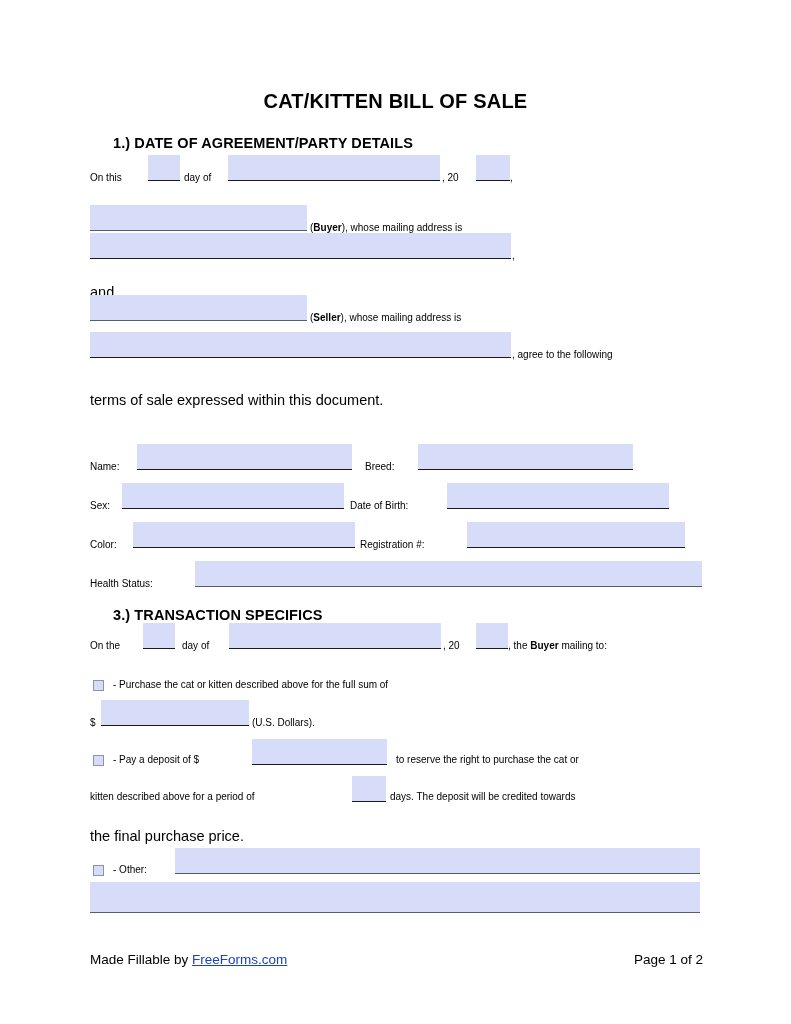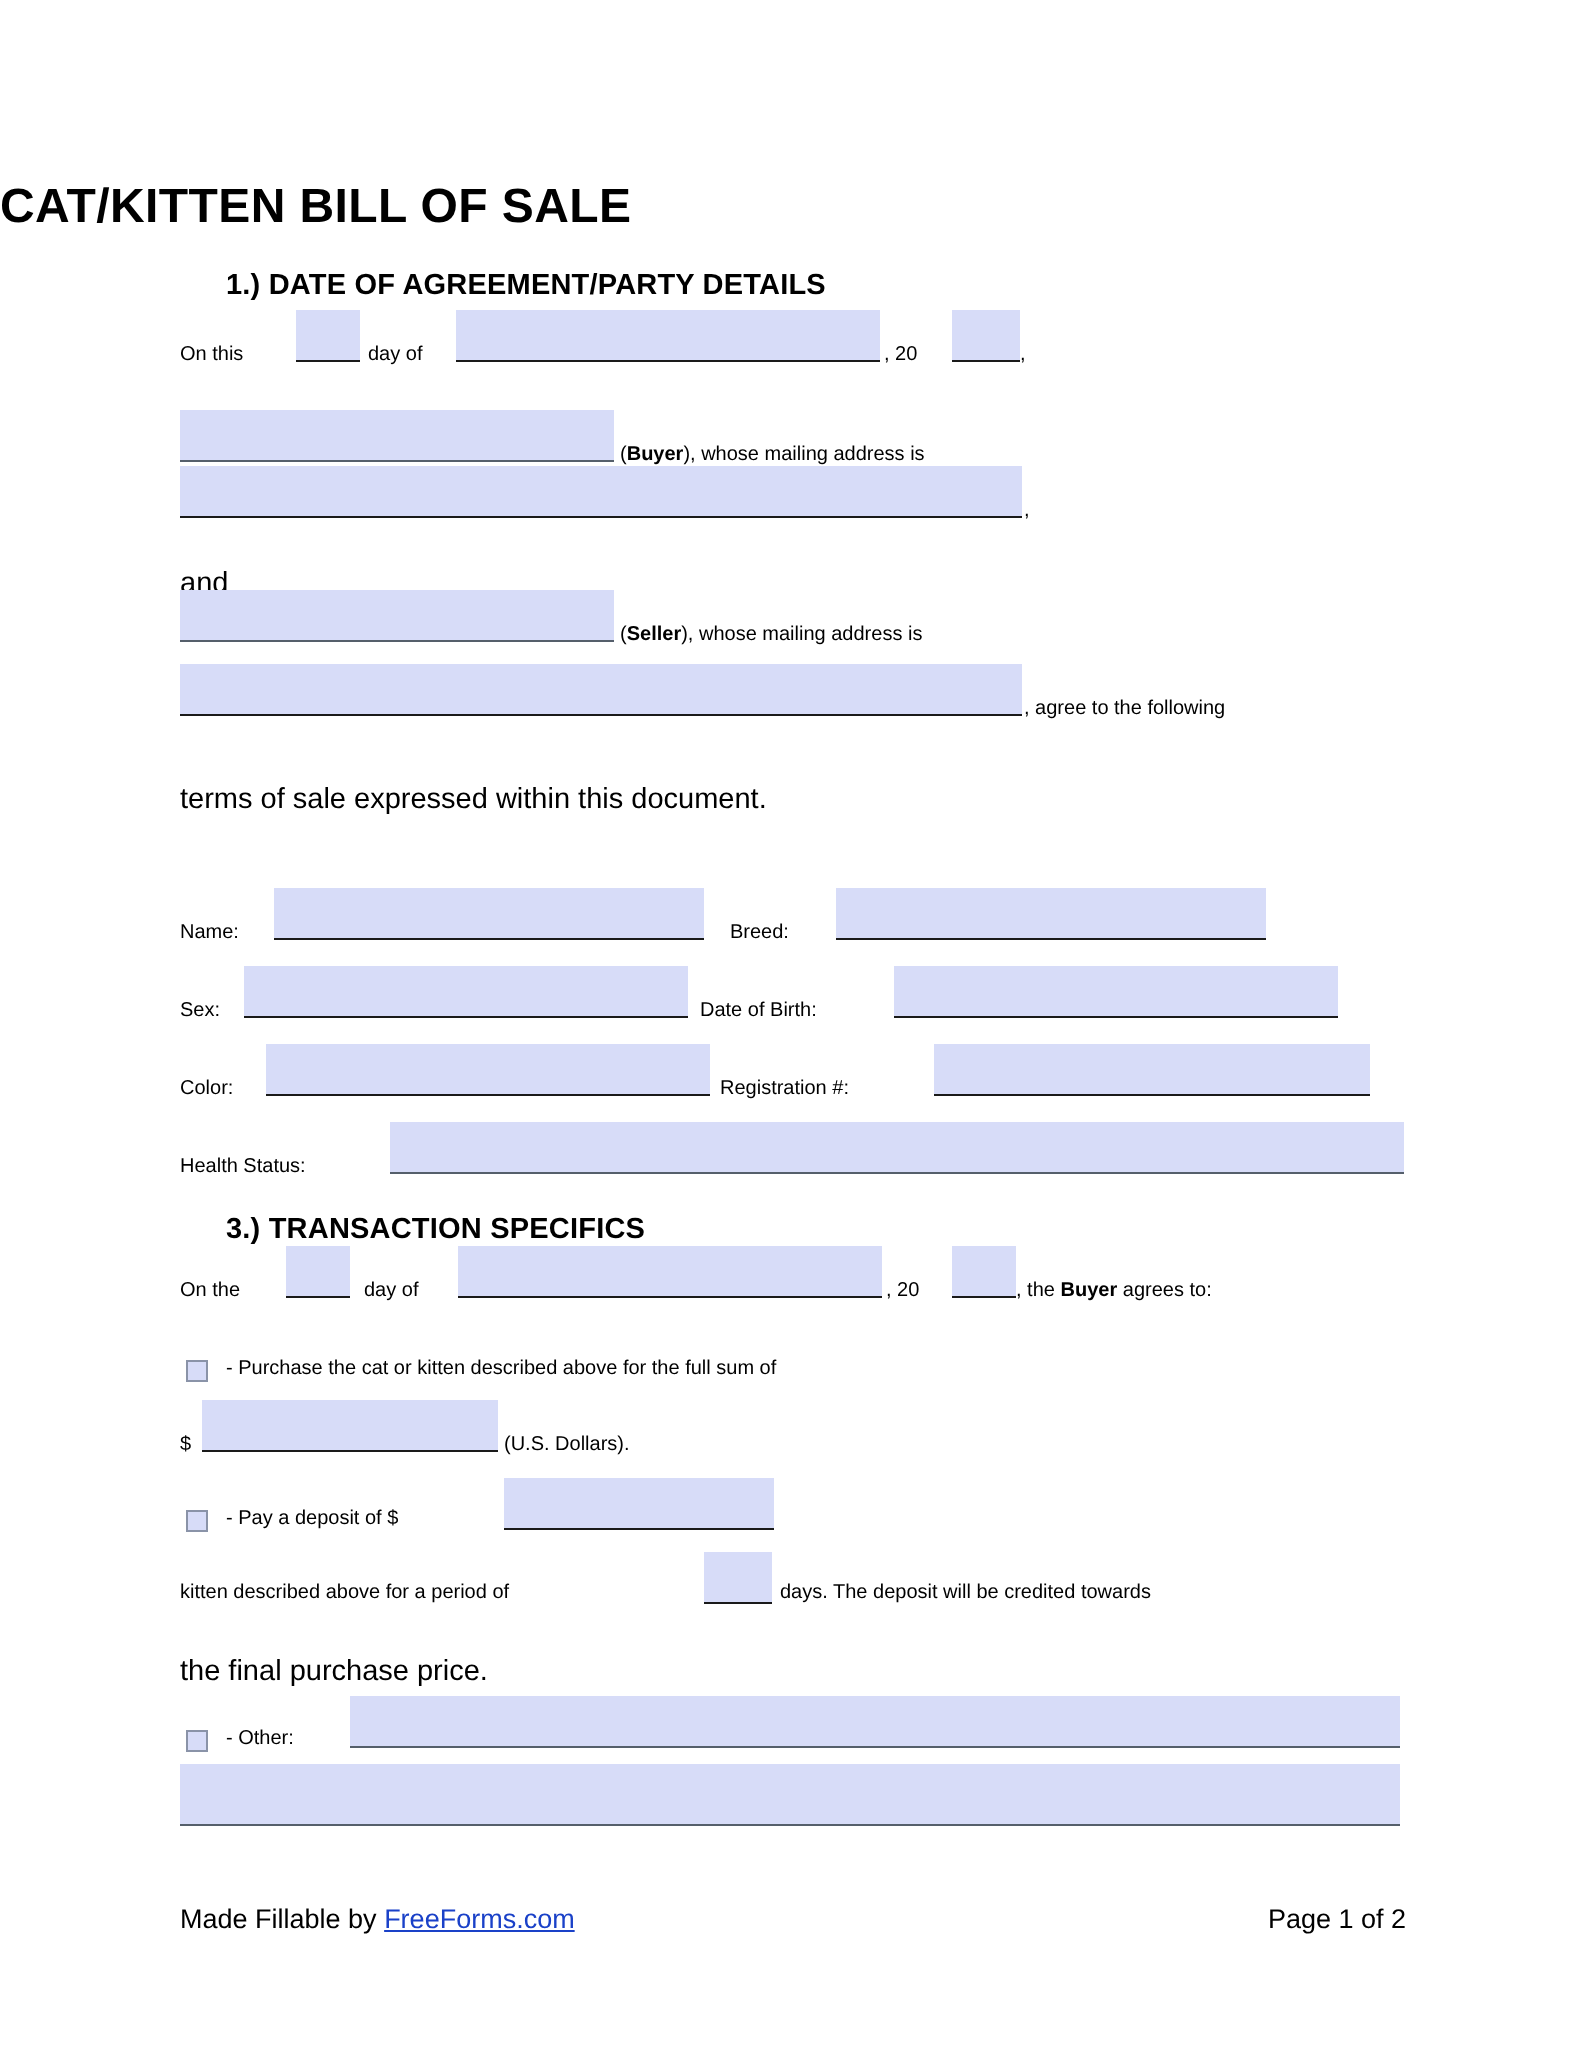--- a/index.html
+++ b/index.html
@@ -22,22 +22,22 @@
     width: 791px;
     height: 1024px;
     background: #ffffff;
   }
 
   
   .doc-title {
     position: absolute;
     left: 0; top: 90px;
     width: 791px;
-    text-align: left;
-    font-size: 24px;
+    text-align: center;
+    font-size: 20px;
     font-weight: bold;
     letter-spacing: 0.2px;
   }
 
   
   .section-head {
     position: absolute;
     left: 113px;
     font-size: 14.5px;
     font-weight: bold;
@@ -204,35 +204,36 @@
   <div class="fld" style="left:229px; top:623px; width:212px; height:25px;"></div>
   <div class="rule" style="left:229px; top:648px; width:212px;"></div>
 
   <div class="fld" style="left:476px; top:623px; width:32px; height:25px;"></div>
   <div class="rule" style="left:476px; top:648px; width:32px;"></div>
 
   <div class="txt txt-op" style="left:90px; top:640px;">On the</div>
   <div class="txt txt-op" style="left:182px; top:640px;">day of</div>
   <div class="txt txt-op" style="left:443px; top:640px;">, 20</div>
   <div class="txt" style="left:508px; top:640px;">
-    <span>, the </span><b>Buyer</b><span> agrees to:</span>
+    <span>, the </span><b>Buyer</b><span> mailing to:</span>
   </div>
 
   <div class="cbox" style="left:93px; top:680px;"></div>
   <div class="txt" style="left:113px; top:679px;">- Purchase the cat or kitten described above for the full sum of</div>
 
   <div class="fld" style="left:101px; top:700px; width:148px; height:25px;"></div>
   <div class="rule" style="left:101px; top:725px; width:148px;"></div>
   <div class="txt txt-op" style="left:90px; top:717px;">$</div>
   <div class="txt txt-op" style="left:252px; top:717px;">(U.S. Dollars).</div>
 
   <div class="cbox" style="left:93px; top:755px;"></div>
   <div class="fld" style="left:252px; top:739px; width:135px; height:25px;"></div>
   <div class="rule" style="left:252px; top:764px; width:135px;"></div>
   <div class="txt txt-op" style="left:113px; top:754px;">- Pay a deposit of $</div>
+  <div class="txt txt-op" style="left:396px; top:754px;">to reserve the right to purchase the cat or</div>
 
   <div class="fld" style="left:352px; top:776px; width:34px; height:25px;"></div>
   <div class="rule" style="left:352px; top:801px; width:34px;"></div>
   <div class="txt txt-op" style="left:90px; top:791px;">kitten described above for a period of</div>
   <div class="txt txt-op" style="left:390px; top:791px;">days. The deposit will be credited towards</div>
 
   <div class="line" style="top:827px;">the final purchase price.</div>
 
   <div class="cbox" style="left:93px; top:865px;"></div>
   <div class="fld" style="left:175px; top:848px; width:525px; height:25px;"></div>

